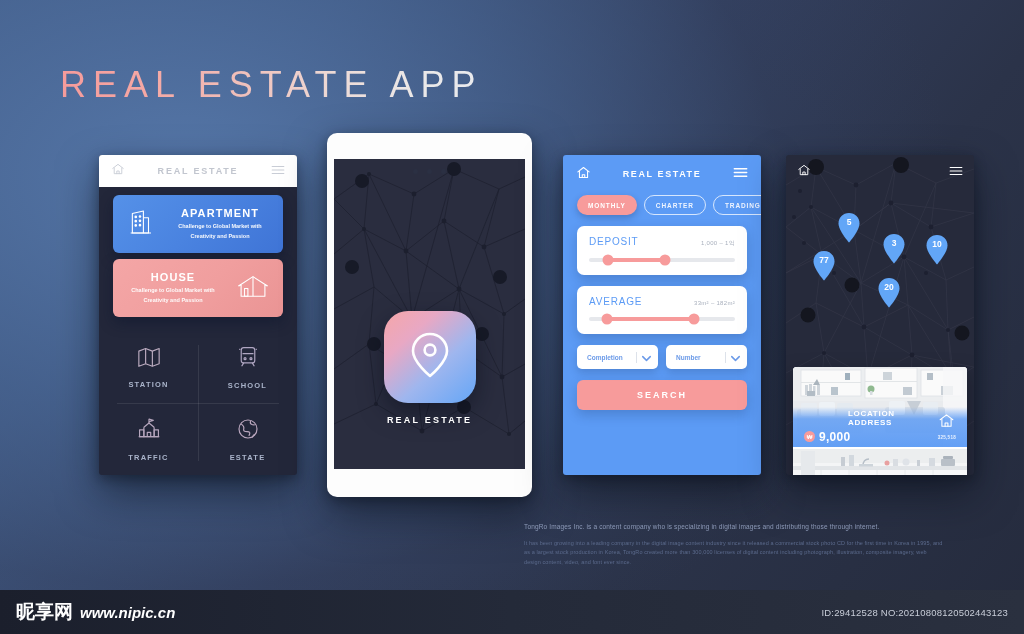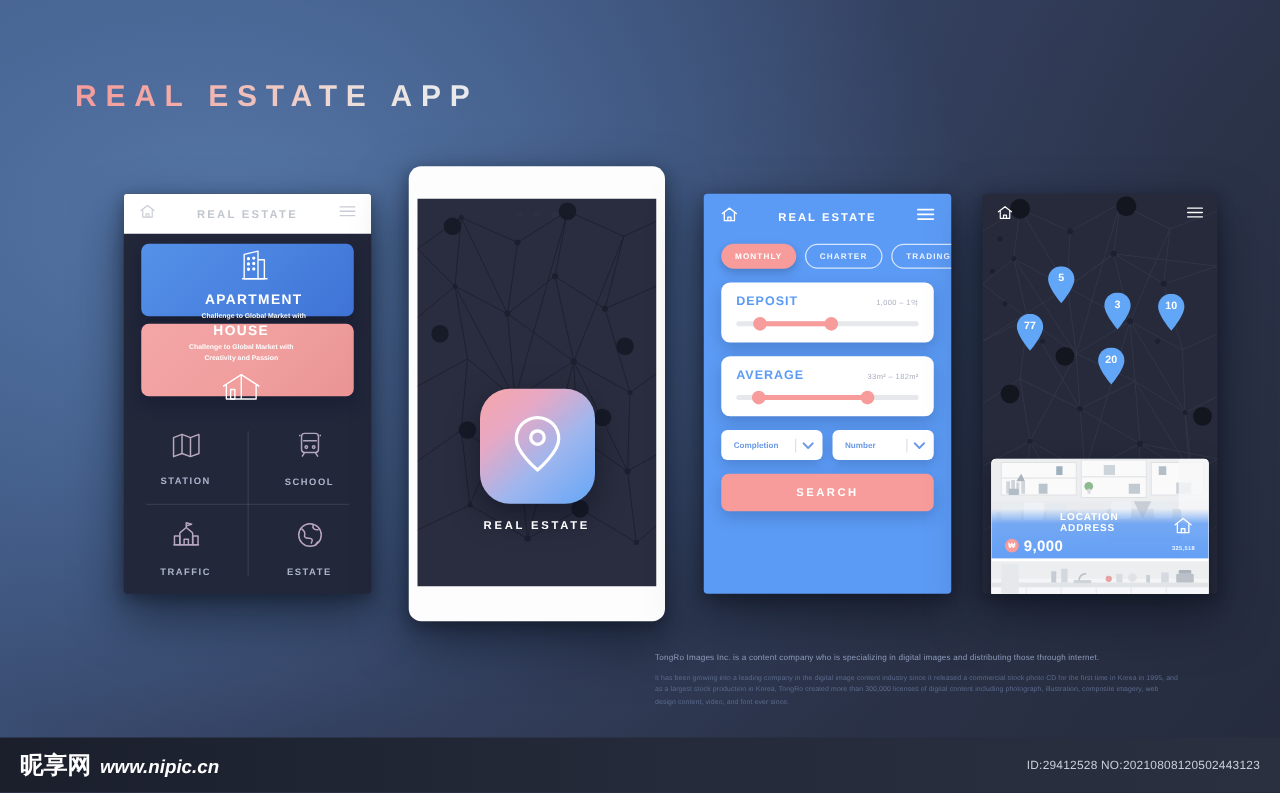--- a/index.html
+++ b/index.html
@@ -17,23 +17,23 @@
     background:
       radial-gradient(ellipse 900px 620px at 18% 28%, rgba(86,120,170,0.95) 0%, rgba(72,102,148,0.65) 38%, rgba(52,68,100,0.22) 66%, rgba(40,48,70,0) 85%),
       linear-gradient(128deg, #46618d 0%, #3f567f 22%, #333f5e 48%, #2b3349 70%, #252b3d 100%);
     overflow: hidden;
   }
 
   
   #title {
     position: absolute;
     left: 60px; top: 64px;
-    font-size: 24px;
+    font-size: 36px;
     letter-spacing: 7px;
-    font-weight: 700;
+    font-weight: 400;
     white-space: nowrap;
     background: linear-gradient(90deg, #f59b9b 0%, #f5a9a5 22%, #efc2bd 45%, #eddbd7 66%, #eae8e8 85%, #e9eaee 100%);
     -webkit-background-clip: text;
     background-clip: text;
     color: transparent;
     -webkit-text-fill-color: transparent;
   }
 
   
   .phone { position: absolute; }
@@ -54,21 +54,21 @@
     padding: 0 12px;
   }
   #p1-header .h-title {
     font-size: 9px; letter-spacing: 1.8px; color: #c2c6cf; font-weight: 700;
   }
   .ico { display: block; }
 
   .card-ap, .card-ho {
     position: absolute; left: 14px; width: 170px; height: 58px;
     border-radius: 6px;
-    display: flex; align-items: center; flex-direction: column;
+    display: flex; align-items: center;
   }
   .card-ap {
     top: 40px;
     background: linear-gradient(135deg, #5591e8 0%, #4a83e0 50%, #3f74d6 100%);
     box-shadow: 0 6px 14px rgba(12,20,44,0.45);
     padding-left: 10px;
   }
   .card-ho {
     top: 104px;
     background: linear-gradient(135deg, #f4a6a6 0%, #f09e9e 55%, #ea9494 100%);
@@ -147,21 +147,21 @@
   }
   .pill.active { background: #f79b9b; color: #fff; box-shadow: 0 3px 7px rgba(20,40,80,0.28); }
   .pill.ghost { border: 1px solid rgba(255,255,255,0.75); color: #eef4ff; }
 
   .slider-card {
     margin: 11px 14px 0 14px; background: #fff; border-radius: 7px;
     padding: 10px 12px 13px 12px;
     box-shadow: 0 5px 12px rgba(20,40,80,0.22);
   }
   .sc-top { display: flex; align-items: baseline; justify-content: space-between; }
-  .sc-top .sc-name { font-size: 10px; font-weight: 700; letter-spacing: 0.8px; color: #5c9bf5; }
+  .sc-top .sc-name { font-size: 10px; font-weight: 400; letter-spacing: 0.8px; color: #5c9bf5; }
   .sc-top .sc-val { font-size: 6px; color: #a9b0bd; letter-spacing: 0.3px; }
   .track {
     position: relative; margin-top: 10px; height: 4px; border-radius: 2px; background: #e6e8ec;
   }
   .fill { position: absolute; top: 0; height: 4px; border-radius: 2px; background: #f79b9b; }
   .knob {
     position: absolute; top: 50%; width: 11px; height: 11px; border-radius: 50%;
     background: #f79b9b; transform: translate(-50%, -50%);
   }
 

